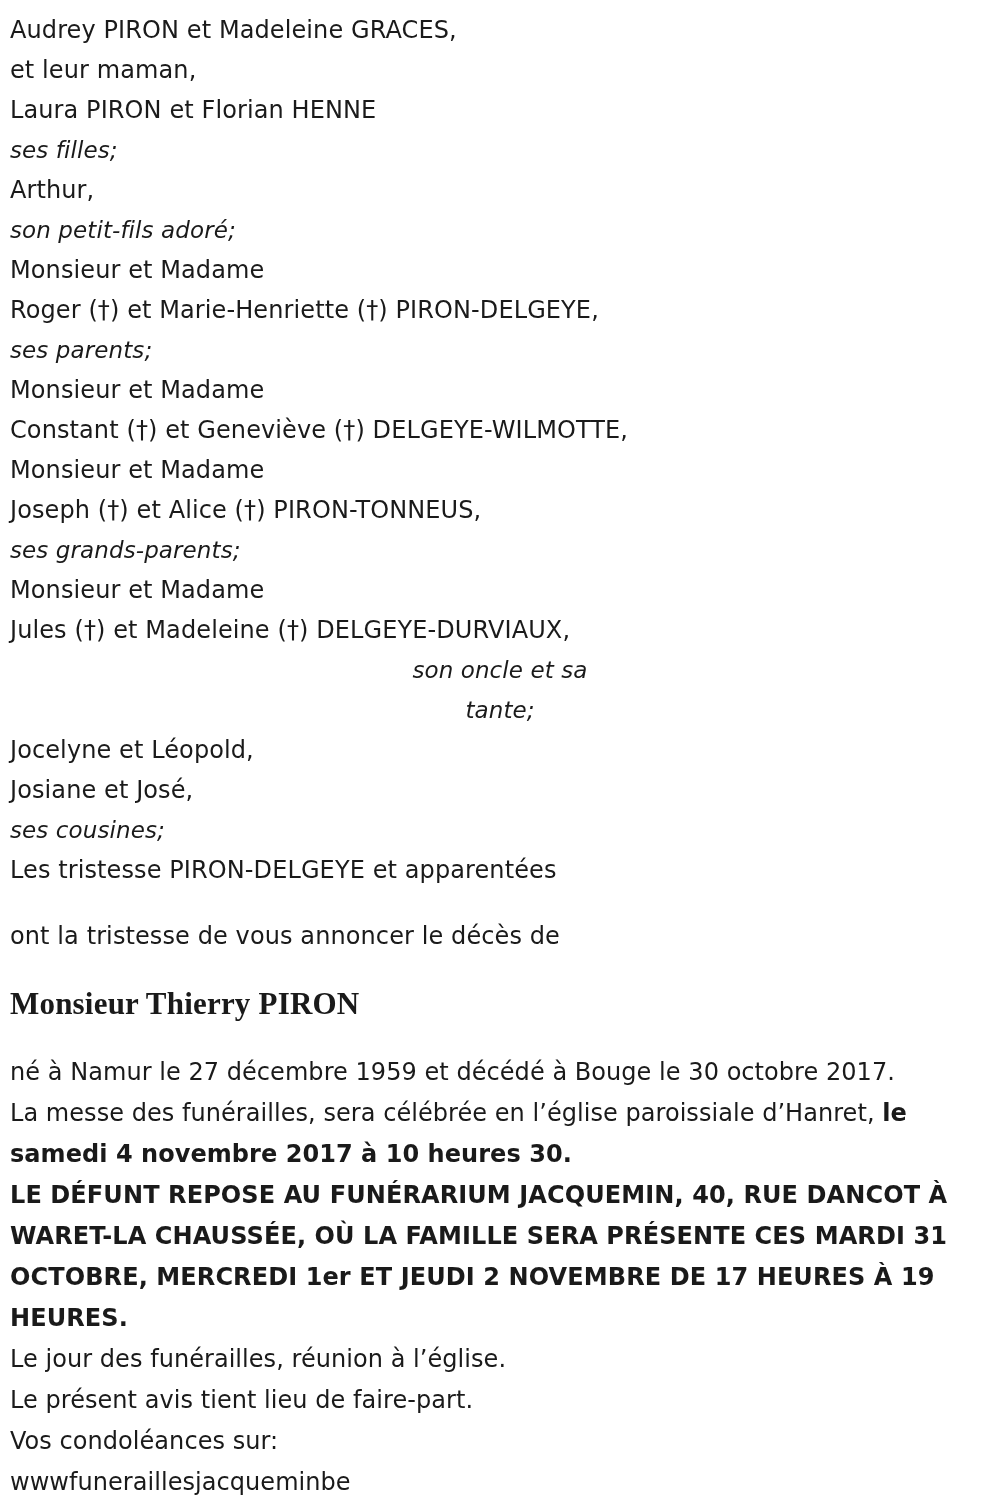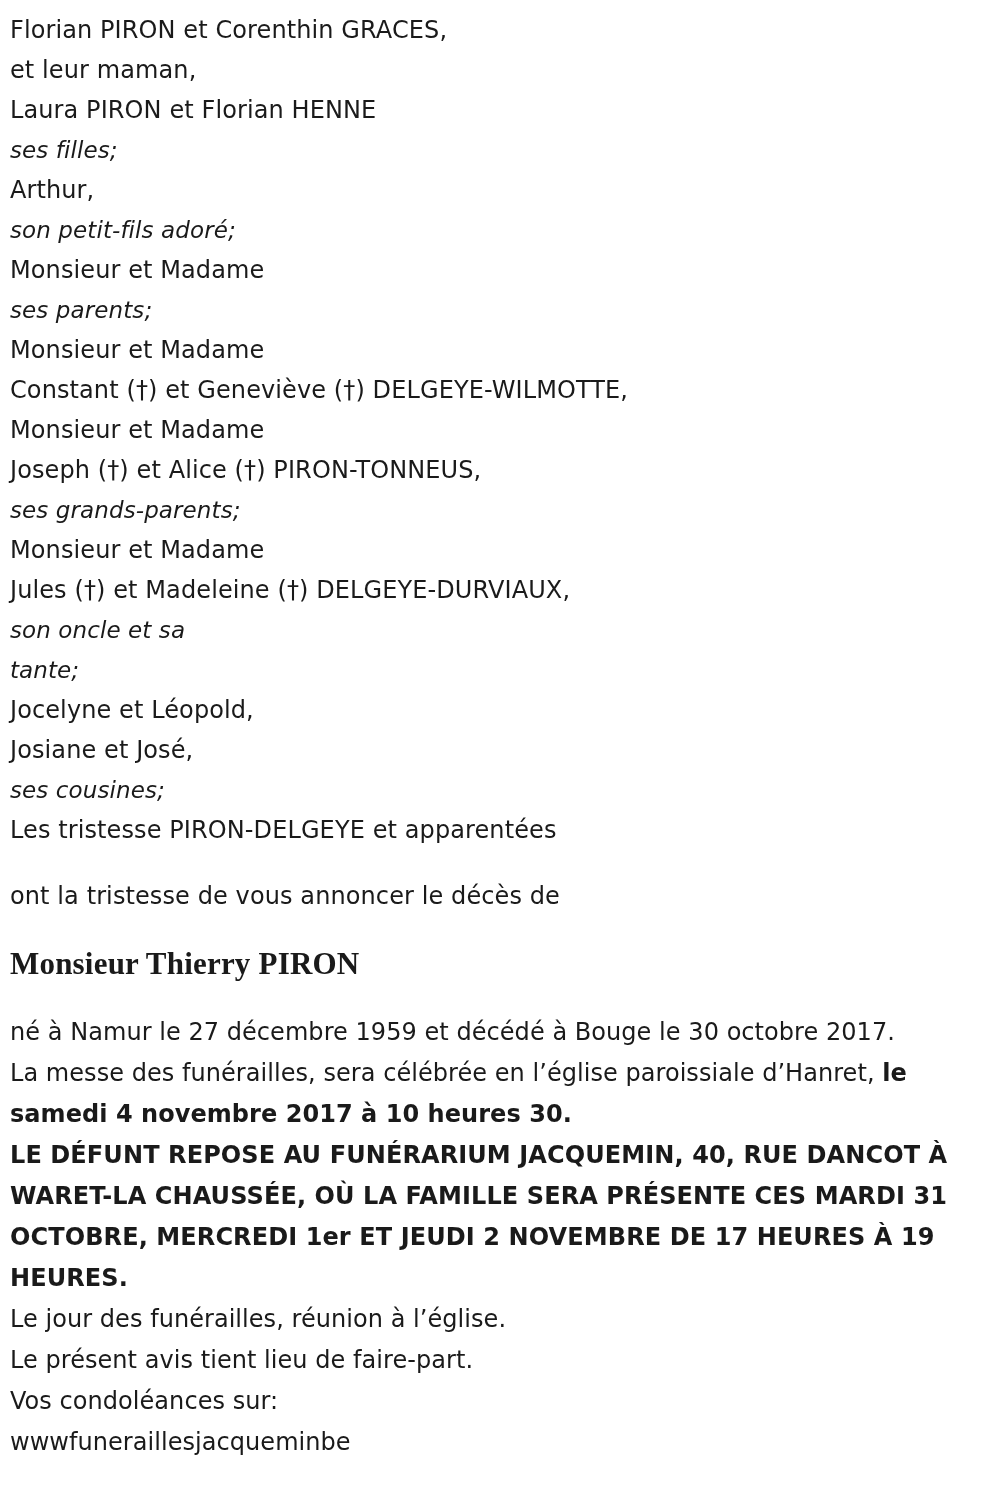--- a/index.html
+++ b/index.html
@@ -38,21 +38,21 @@
     font-style: italic;
     font-size: 23px;
     line-height: 40px;
     text-align: left;
     letter-spacing: 0.1px;
   }
   .rel-wrap {
     font-style: italic;
     font-size: 23px;
     line-height: 40px;
-    text-align: left;
+    text-align: center;
     letter-spacing: 0.1px;
   }
   .gap-md { height: 26px; }
 
   .deceased-name {
     font-size: 31px;
     font-weight: bold;
     line-height: 44px;
     letter-spacing: 0.2px;
     white-space: pre;
@@ -75,33 +75,34 @@
     font-weight: bold;
     letter-spacing: 0.1px;
   }
 </style>
 </head>
 <body>
 
 <div class="page">
 
   <div>
-    <div class="line left">Florian PIRON et Corenthin GRACES,</div>
+    <div class="line left">Audrey PIRON et Madeleine GRACES,</div>
     <div class="line left">et leur maman,</div>
     <div class="line left">Laura PIRON et Florian HENNE</div>
     <div class="rel">ses filles;</div>
   </div>
 
   <div>
     <div class="line left">Arthur,</div>
     <div class="rel">son petit-fils adoré;</div>
   </div>
 
   <div>
     <div class="line left">Monsieur et Madame</div>
+    <div class="line left">Roger (†) et Marie-Henriette (†) PIRON-DELGEYE,</div>
     <div class="rel">ses parents;</div>
   </div>
 
   <div>
     <div class="line left">Monsieur et Madame</div>
     <div class="line left">Constant (†) et Geneviève (†) DELGEYE-WILMOTTE,</div>
     <div class="line left">Monsieur et Madame</div>
     <div class="line left">Joseph (†) et Alice (†) PIRON-TONNEUS,</div>
     <div class="rel">ses grands-parents;</div>
   </div>

